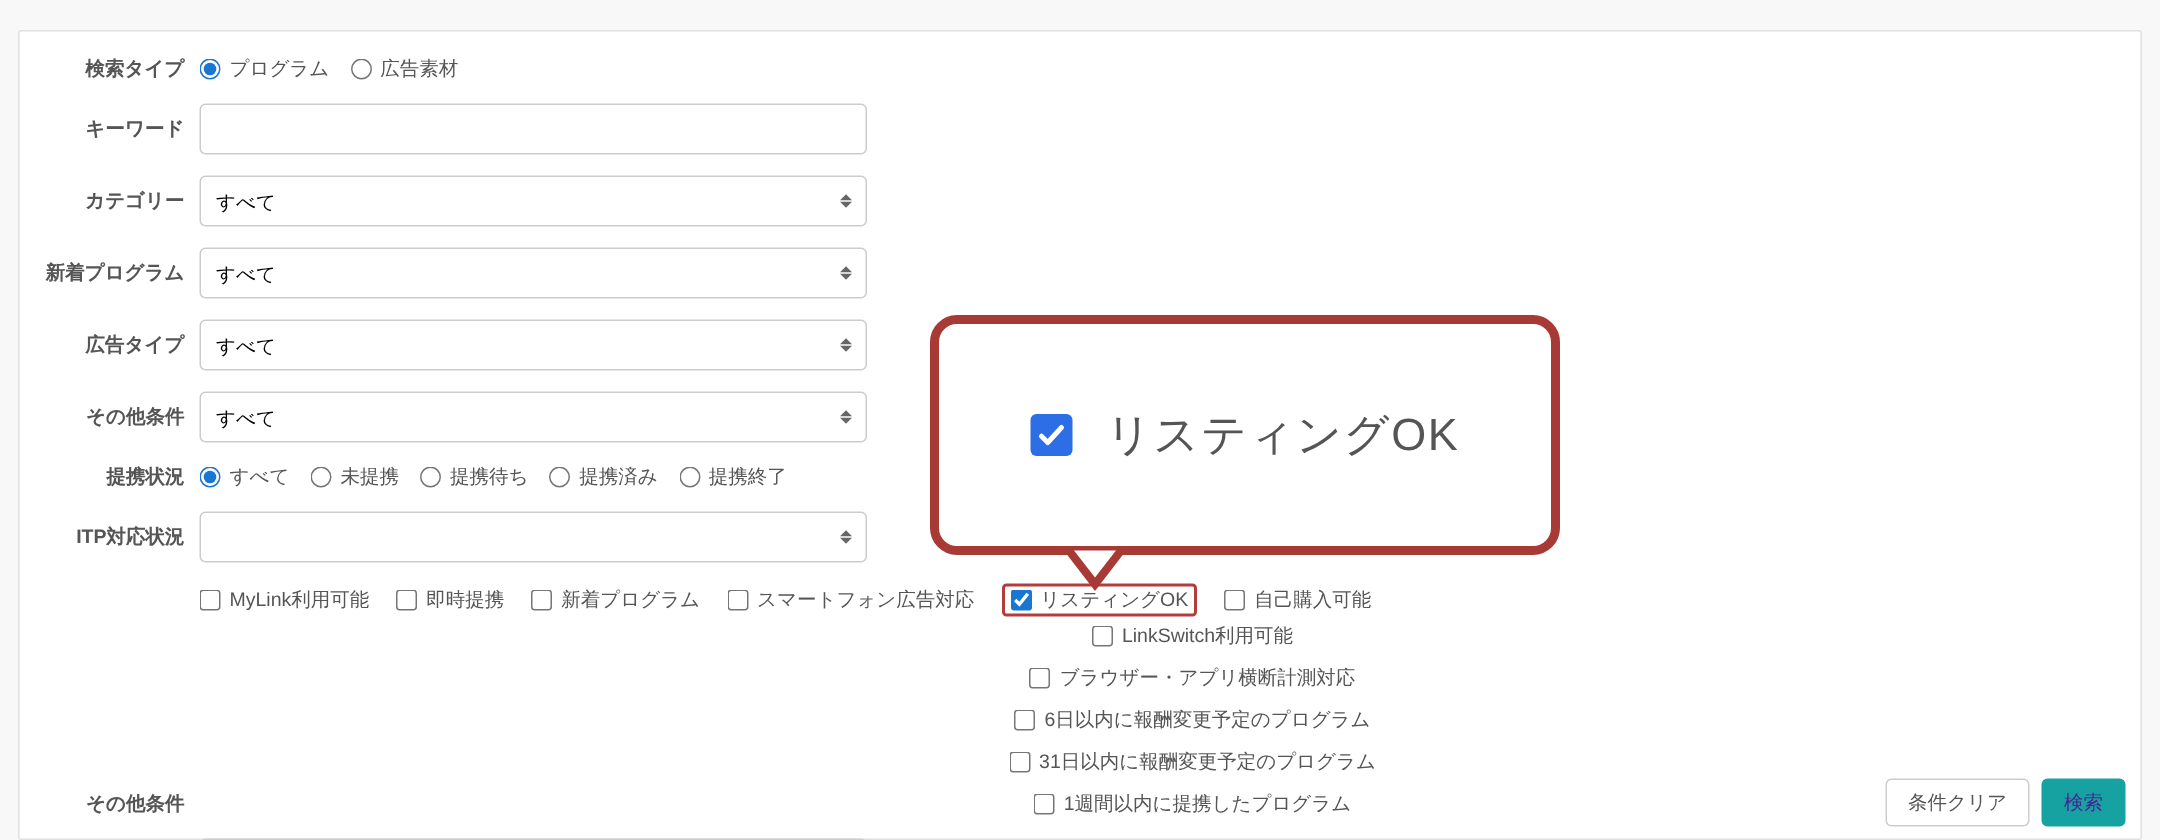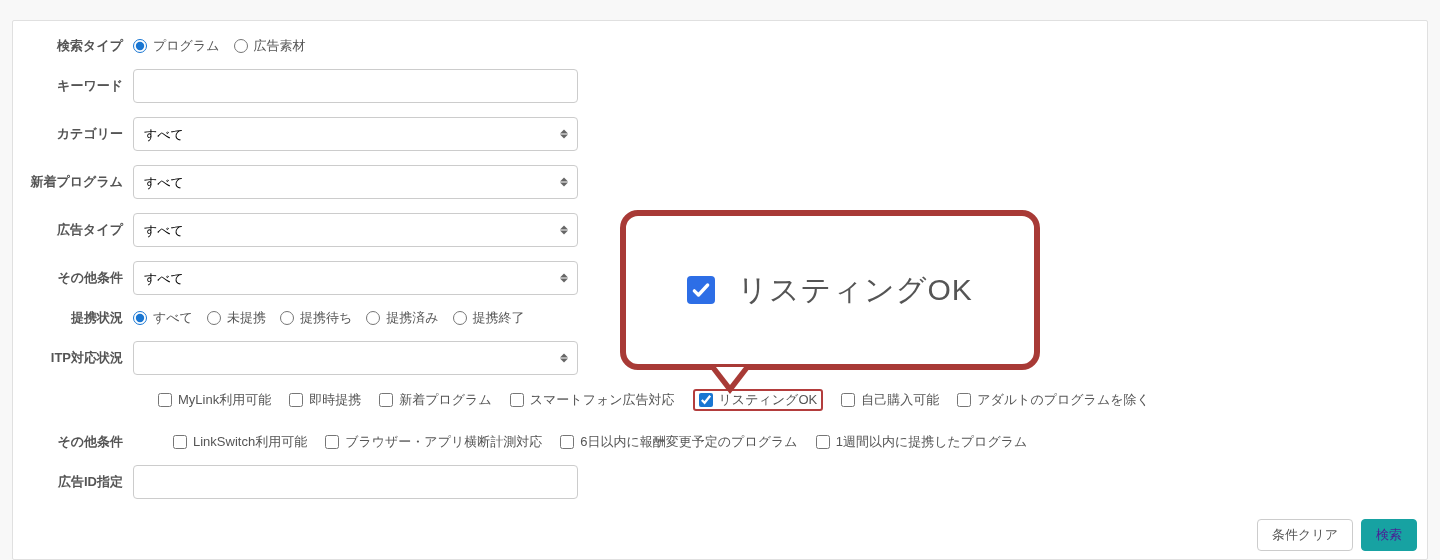--- a/index.html
+++ b/index.html
@@ -163,22 +163,22 @@
       font-size: 13px;
       cursor: pointer;
       color: #555;
       font-family: Liberation Mono, monospace;
     }
     .btn-primary {
       background: #17a2a2;
       border-color: #17a2a2;
       color: #4c1d95;
     }
-    .other-row-1 { margin-left: 25px; }
-    .other-row-2 { margin-left: 40px; margin-top: 22px; }
+    .other-row-1 { }
+    .other-row-2 { margin-left: 40px; margin-top: 4px; flex-direction: column; }
   </style>
 </head>
 <body>
 
 <div class="panel">
 
   <div class="form-row">
     <div class="form-label">検索タイプ</div>
     <div class="radio-group">
       <span class="radio-item">
@@ -296,37 +296,37 @@
         <span class="highlight-box">
           <span class="check-item">
               <input type="checkbox" checked="" style="">
               <label>リスティングOK</label>
             </span>
         </span>
         <span class="check-item">
             <input type="checkbox" style="">
             <label>自己購入可能</label>
           </span>
-        <span class="check-item">
-            <input type="checkbox" style="">
-            <label>アダルトのプログラムを除く</label>
-          </span>
       </div>
       <div class="checkbox-group other-row-2">
         <span class="check-item">
             <input type="checkbox" style="">
             <label>LinkSwitch利用可能</label>
           </span>
         <span class="check-item">
             <input type="checkbox" style="">
             <label>ブラウザー・アプリ横断計測対応</label>
           </span>
         <span class="check-item">
             <input type="checkbox" style="">
             <label>6日以内に報酬変更予定のプログラム</label>
+          </span>
+        <span class="check-item">
+            <input type="checkbox" style="">
+            <label>31日以内に報酬変更予定のプログラム</label>
           </span>
         <span class="check-item">
             <input type="checkbox" style="">
             <label>1週間以内に提携したプログラム</label>
           </span>
       </div>
     </div>
   </div>
 
   <div class="form-row">

